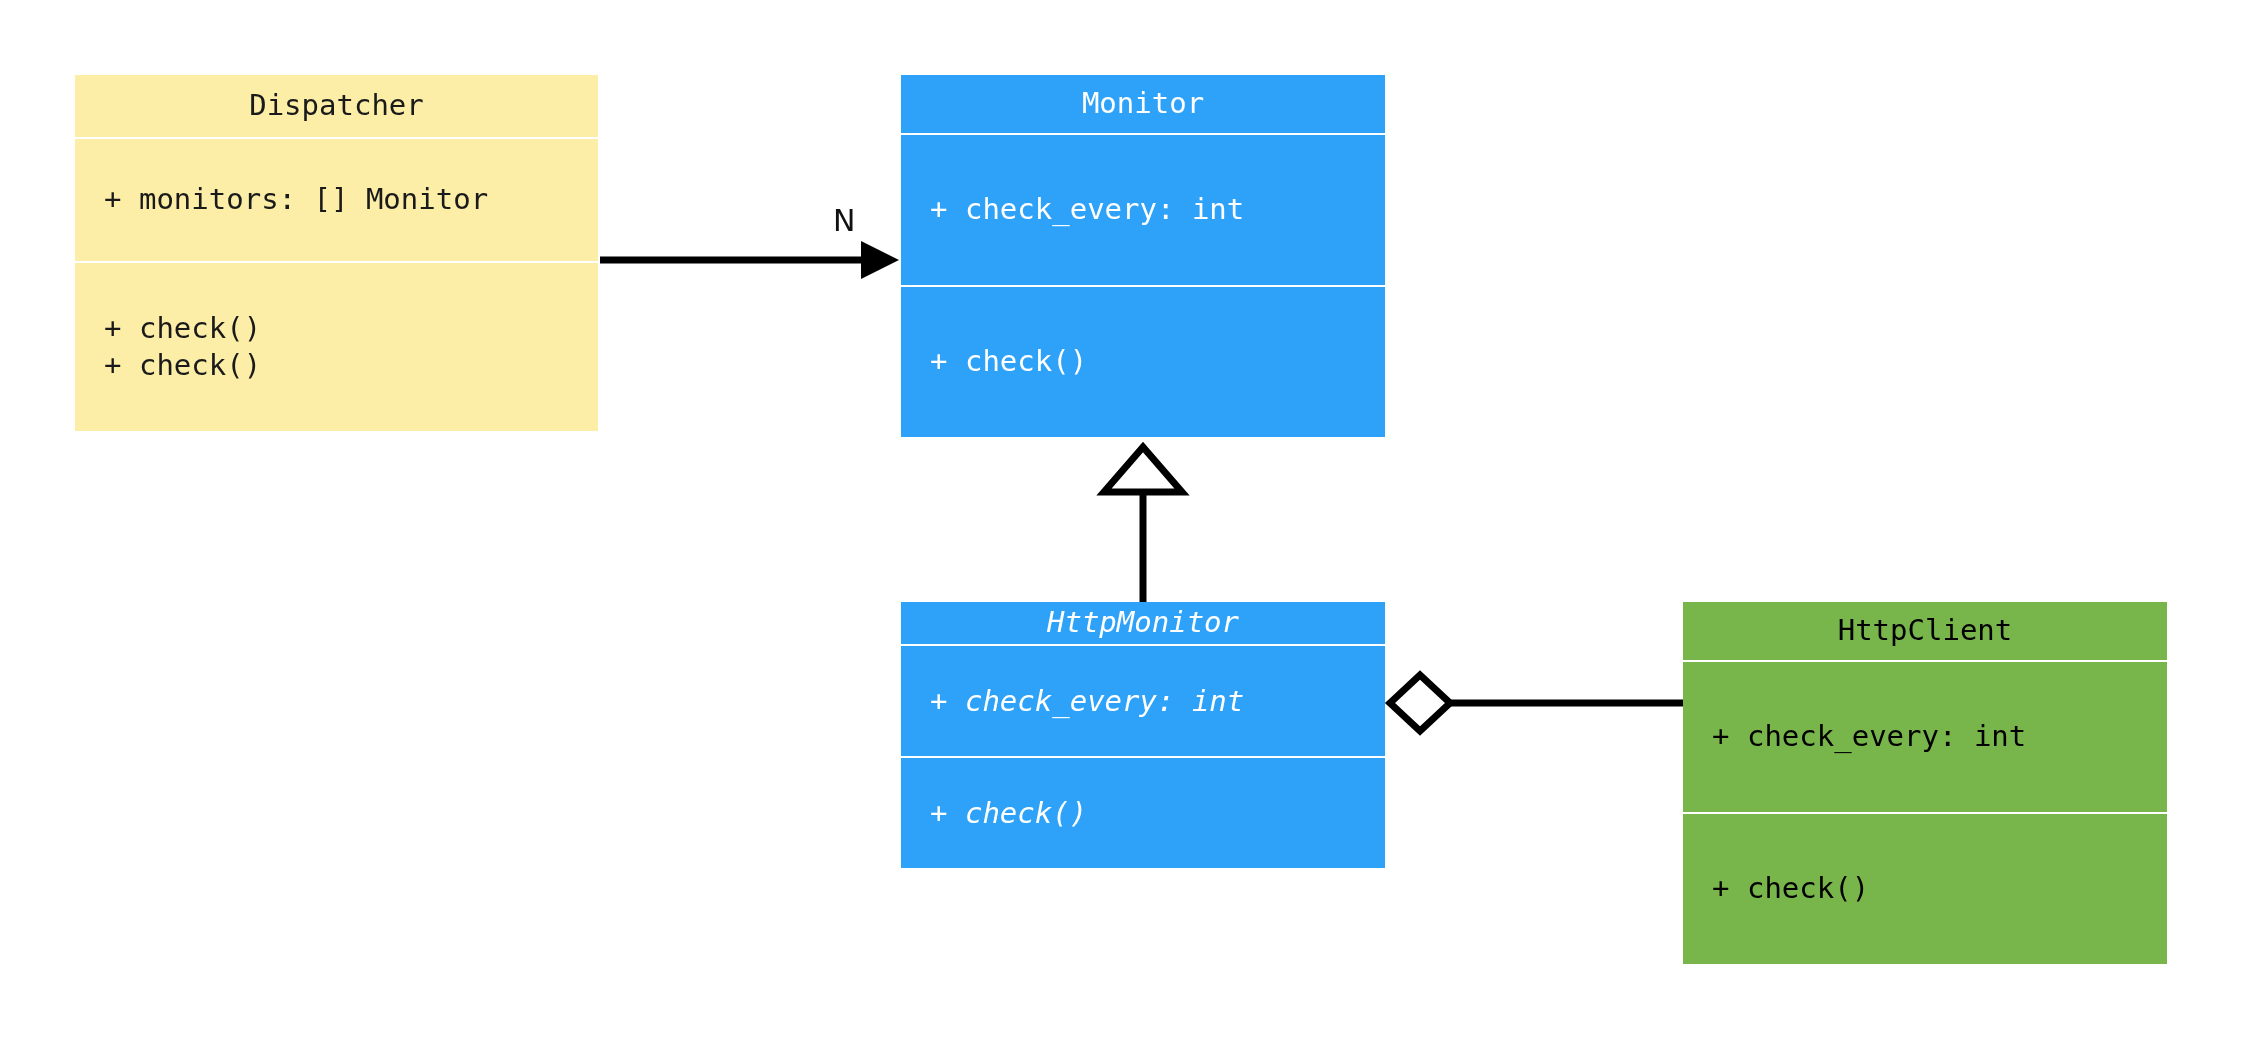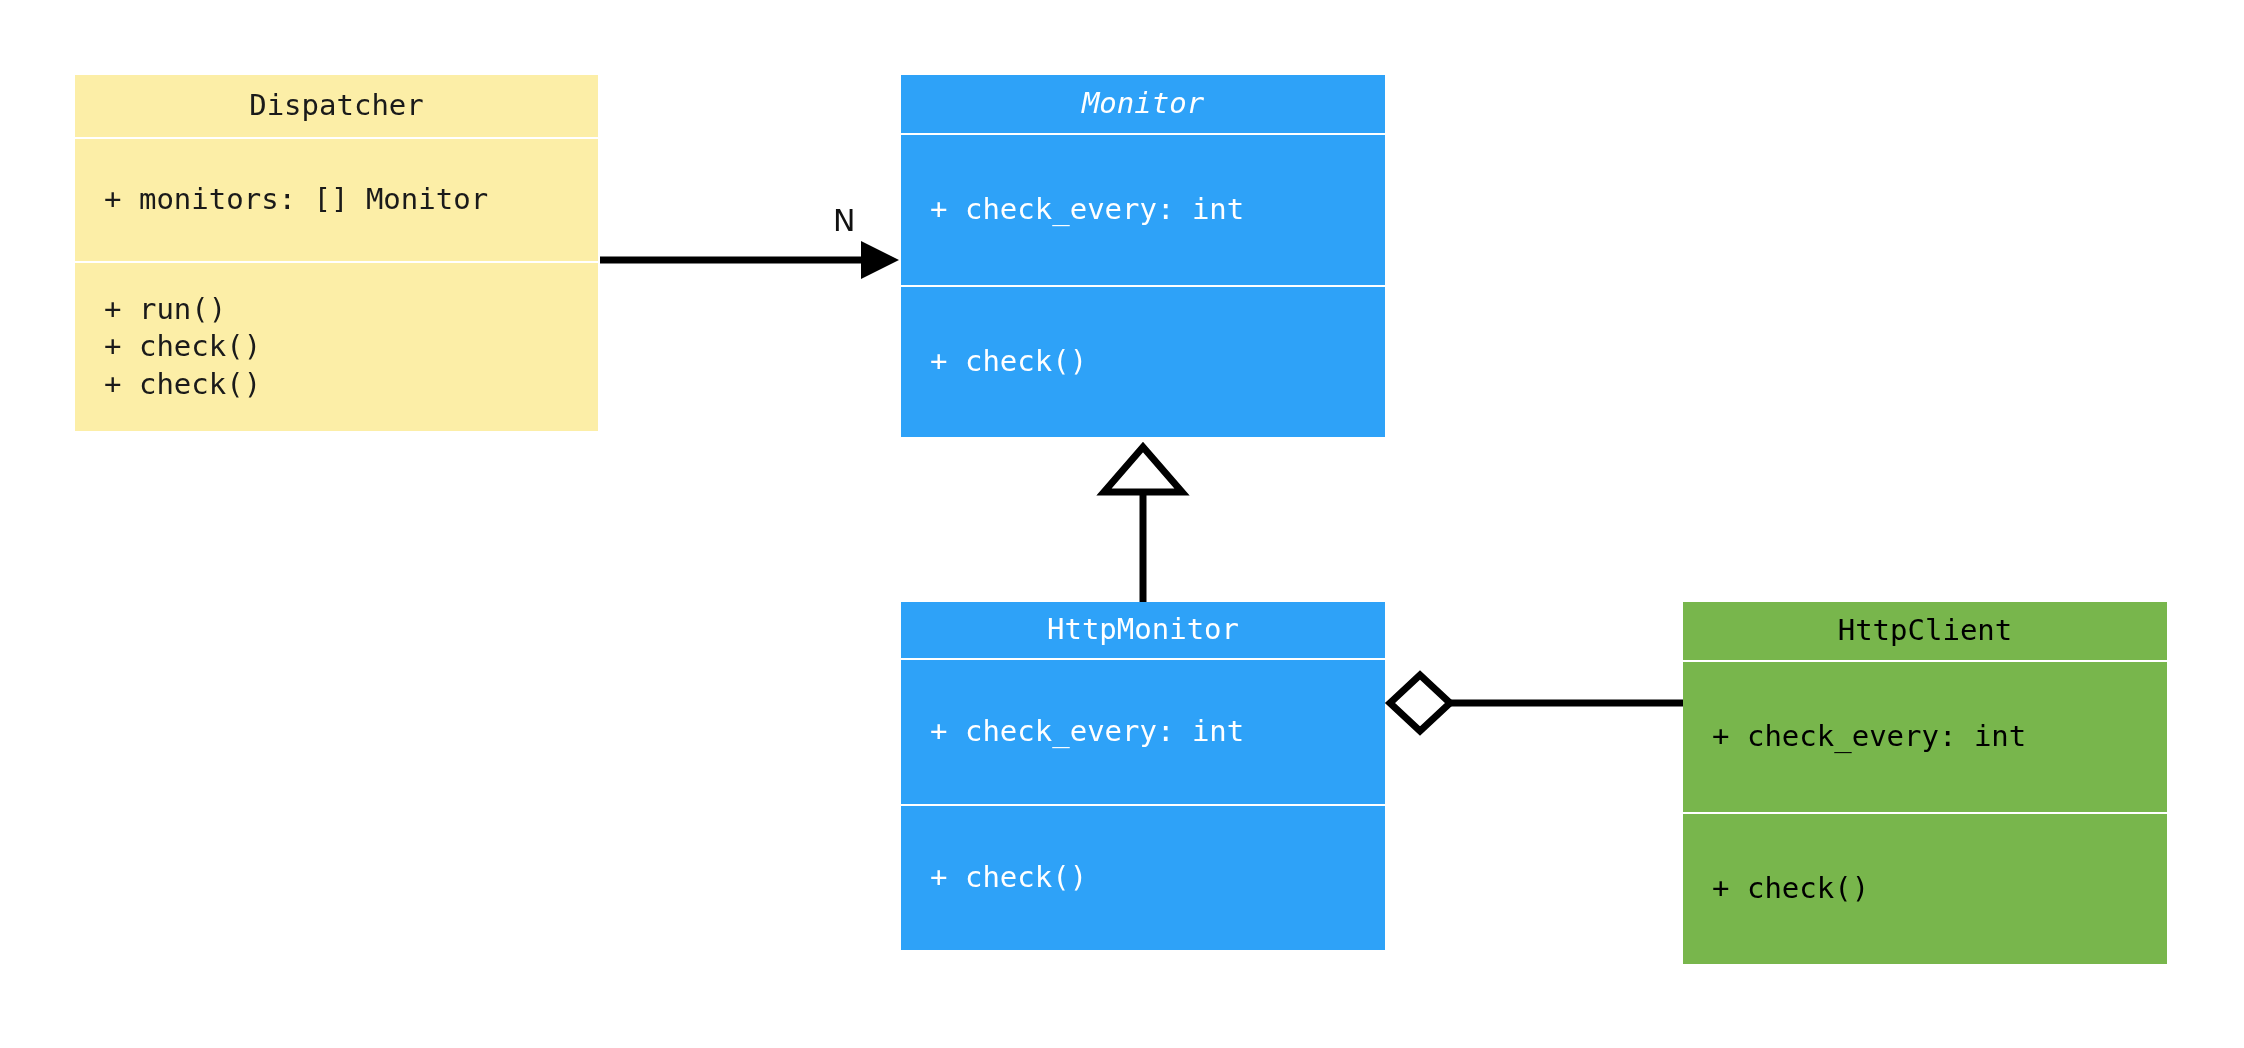--- a/index.html
+++ b/index.html
@@ -41,21 +41,21 @@
   .compartment.body {
     padding-left: 29px;
   }
 
   .class-name {
     font-size: 29px;
     letter-spacing: 0px;
     white-space: pre;
     line-height: 1.1;
   }
-  .class-name.abstract { font-style: italic; }
+  .class-name.abstract { }
 
   .member {
     font-size: 29px;
     white-space: pre;
     line-height: 1.28;
   }
 
   
   .theme-yellow .compartment { background: #fceea7; }
   .theme-yellow .class-name,
@@ -94,39 +94,38 @@
 <div id="canvas">
 
   <div class="uml-class theme-yellow" style="left:75px; top:75px; width:523px; height:370px;">
     <div class="compartment title" style="height:62px;">
       <span class="class-name">Dispatcher</span>
     </div>
     <div class="compartment body" style="height:122px;">
       <span class="member">+ monitors: [] Monitor</span>
     </div>
     <div class="compartment body" style="height:168px;">
-      <span class="member">+ run()</span>
       <span class="member">+ check()</span>
       <span class="member">+ check()</span>
     </div>
   </div>
 
   <div class="uml-class theme-blue" style="left:901px; top:75px; width:484px; height:370px;">
     <div class="compartment title" style="height:58px;">
       <span class="class-name abstract">Monitor</span>
     </div>
     <div class="compartment body" style="height:150px;">
       <span class="member">+ check_every: int</span>
     </div>
     <div class="compartment body" style="height:150px;">
       <span class="member">+ check()</span>
     </div>
   </div>
 
-  <div class="uml-class theme-blue" style="left:901px; top:602px; width:484px; height:348px;">
+  <div class="uml-class theme-blue" style="left:901px; top:602px; width:484px; height:266px;font-style:italic;">
     <div class="compartment title" style="height:58px;">
       <span class="class-name">HttpMonitor</span>
     </div>
     <div class="compartment body" style="height:150px;">
       <span class="member">+ check_every: int</span>
     </div>
     <div class="compartment body" style="height:150px;">
       <span class="member">+ check()</span>
     </div>
   </div>

